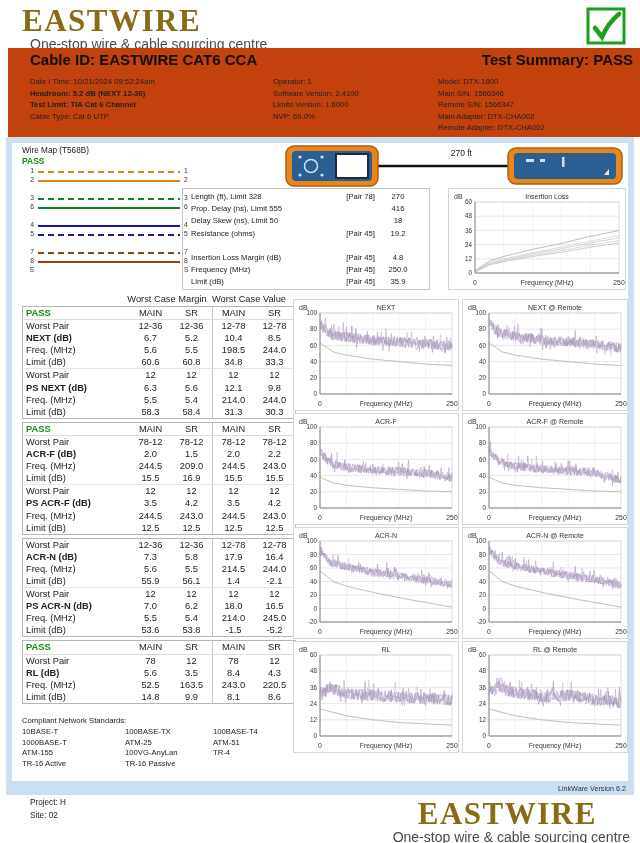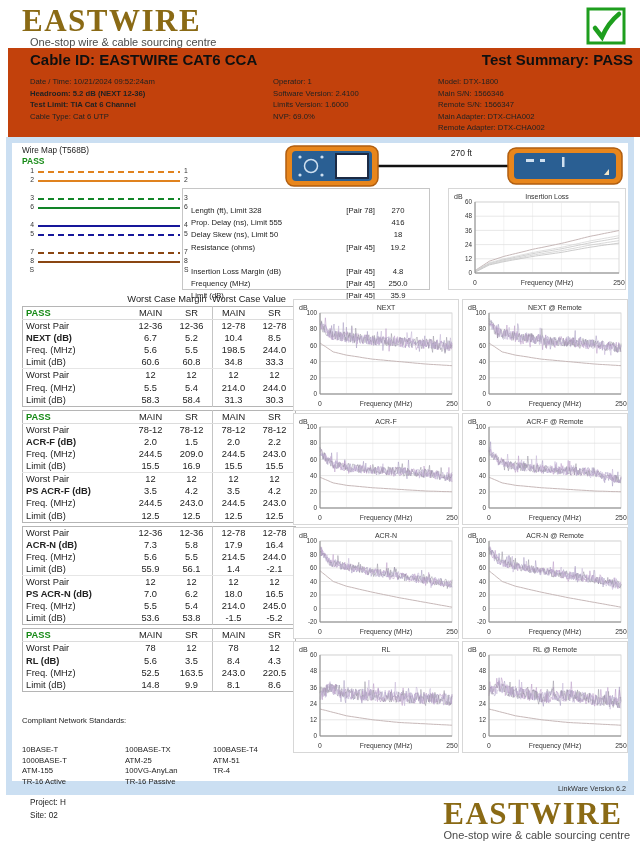--- a/index.html
+++ b/index.html
@@ -3,21 +3,21 @@
 <meta charset="utf-8">
 <style>
   html,body{margin:0;padding:0}
   body{width:640px;height:843px;position:relative;overflow:hidden;background:#fff;
        font-family:"Liberation Sans",sans-serif;color:#222}
   .abs{position:absolute}
 
   
   .logo-word{font-family:"Liberation Serif",serif;font-weight:bold;font-size:31px;
              letter-spacing:1.5px;color:#8a6a15;line-height:30px;white-space:nowrap}
-  .logo-tag{font-size:11px;color:#4a4a4a;margin:0 0 0 8px;white-space:nowrap}
+  .logo-tag{font-size:14px;color:#4a4a4a;margin:0 0 0 8px;white-space:nowrap}
   .top-logo{left:22px;top:6px}
   .pass-box{left:586px;top:7px;width:40px;height:38px}
 
   
   .band{left:8px;top:48px;width:640px;height:89px;background:#c2410c}
   .cable-id{left:22px;top:3px;font-size:15px;font-weight:bold;color:#101010;white-space:nowrap}
   .summary{right:15px;top:3px;font-size:15px;font-weight:bold;color:#101010;white-space:nowrap}
   .info-col{top:28px;font-size:7.7px;line-height:11.5px;white-space:nowrap}
   .info-col .b{font-weight:bold}
   .ic1{left:22px}.ic2{left:265px}.ic3{left:430px}
@@ -36,21 +36,21 @@
   .wm-num.l{left:2px;text-align:right}
   .wm-num.r{left:162px;text-align:left}
   .wm-line{position:absolute;left:16px;top:1.5px;width:142px;height:2.4px}
 
   
   .devices-svg{left:266px;top:1px}
   .run-label{left:400px;top:5px;width:60px;text-align:right;font-size:8.5px}
 
   
   .len-table{left:170px;top:45px;width:248px;height:102px;border:1px solid #c6c6c6;
-             font-size:7.7px;box-sizing:border-box;padding-top:16px}
+             font-size:7.7px;box-sizing:border-box;padding-top:2px}
   .lt-row{display:flex;height:12.2px;line-height:12.2px;white-space:nowrap}
   .lt-label{flex:1;padding-left:8px}
   .lt-pair{width:56px;text-align:right}
   .lt-val{width:46px;text-align:center;padding-right:8px}
 
   
   .chart-box{background:#fff;border:1px solid #d7d7d7;box-sizing:border-box}
   .il-chart{left:436px;top:45px;width:178px;height:102px}
   .charts-grid{left:281px;top:156px;display:grid;grid-template-columns:166px 166px;
                grid-auto-rows:112px;gap:2px 3px}
@@ -69,21 +69,21 @@
   table.rt td:not(:first-child){text-align:center;width:41px}
   table.rt td:nth-child(3){border-right:1px solid #c4c4c4}
   table.rt tr.rt-head td{border-bottom:1px solid #dcdcdc}
   table.rt tr.rt-mid td{border-bottom:1px solid #e6e6e6}
   .rt-status{font-weight:bold}
   .rt-status.pass{color:#168a16}.rt-status.na{color:#1a1a1a}
   td.b{font-weight:bold}
 
   
   .standards{left:10px;top:573px;width:270px;font-size:7.7px}
-  .std-title{margin-bottom:20px}
+  .std-title{margin-bottom:2px}
   .std-cols{display:flex}
   .std-col{line-height:10.6px;white-space:nowrap}
   .std-c1{width:103px}.std-c2{width:88px}
 
   
   .footer-proj{left:30px;top:797px;font-size:8.2px;line-height:12.5px}
   .bottom-logo{right:10px;top:799px;text-align:center}
 </style>
 </head>
 <body>
@@ -318,20 +318,27 @@
                 <td>60.8</td>
                 <td>34.8</td>
                 <td>33.3</td>
               </tr>
               <tr>
                 <td class="">Worst Pair</td>
                 <td>12</td>
                 <td>12</td>
                 <td>12</td>
                 <td>12</td>
+              </tr>
+              <tr>
+                <td class="b">PS NEXT (dB)</td>
+                <td>6.3</td>
+                <td>5.6</td>
+                <td>12.1</td>
+                <td>9.8</td>
               </tr>
               <tr>
                 <td class="">Freq. (MHz)</td>
                 <td>5.5</td>
                 <td>5.4</td>
                 <td>214.0</td>
                 <td>244.0</td>
               </tr>
               <tr>
                 <td class="">Limit (dB)</td>

